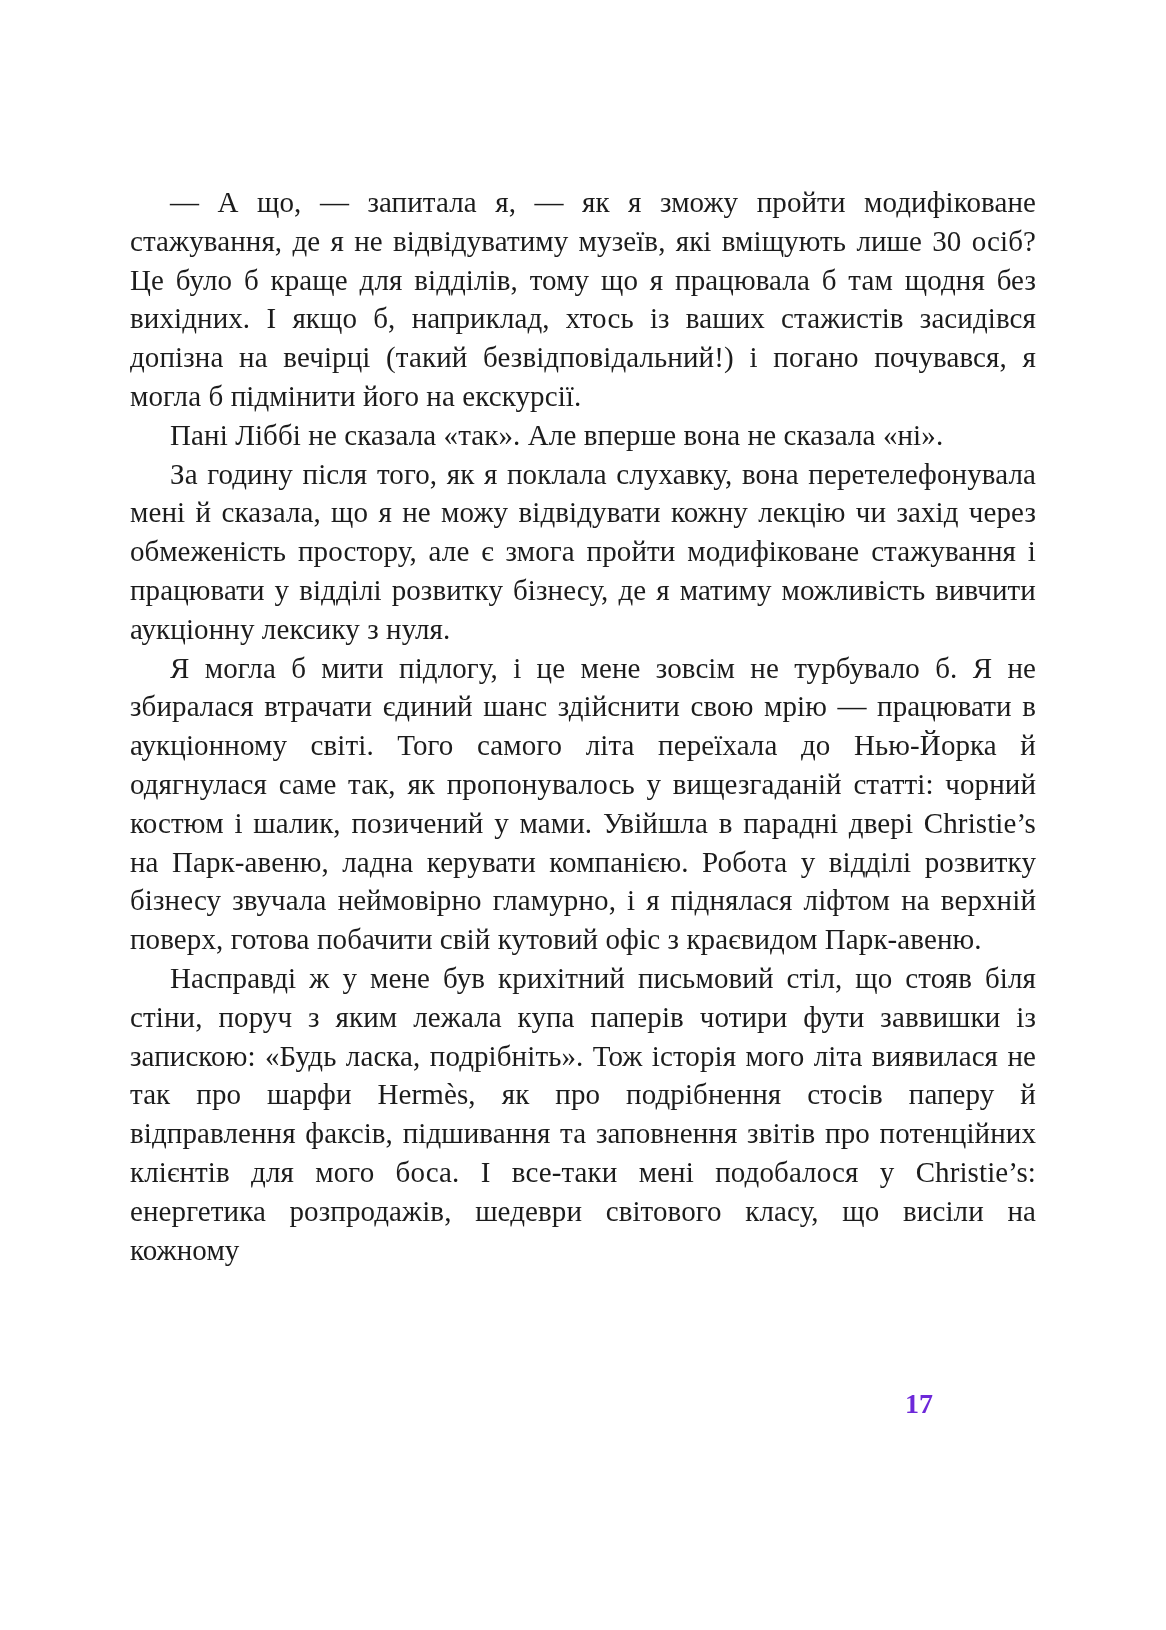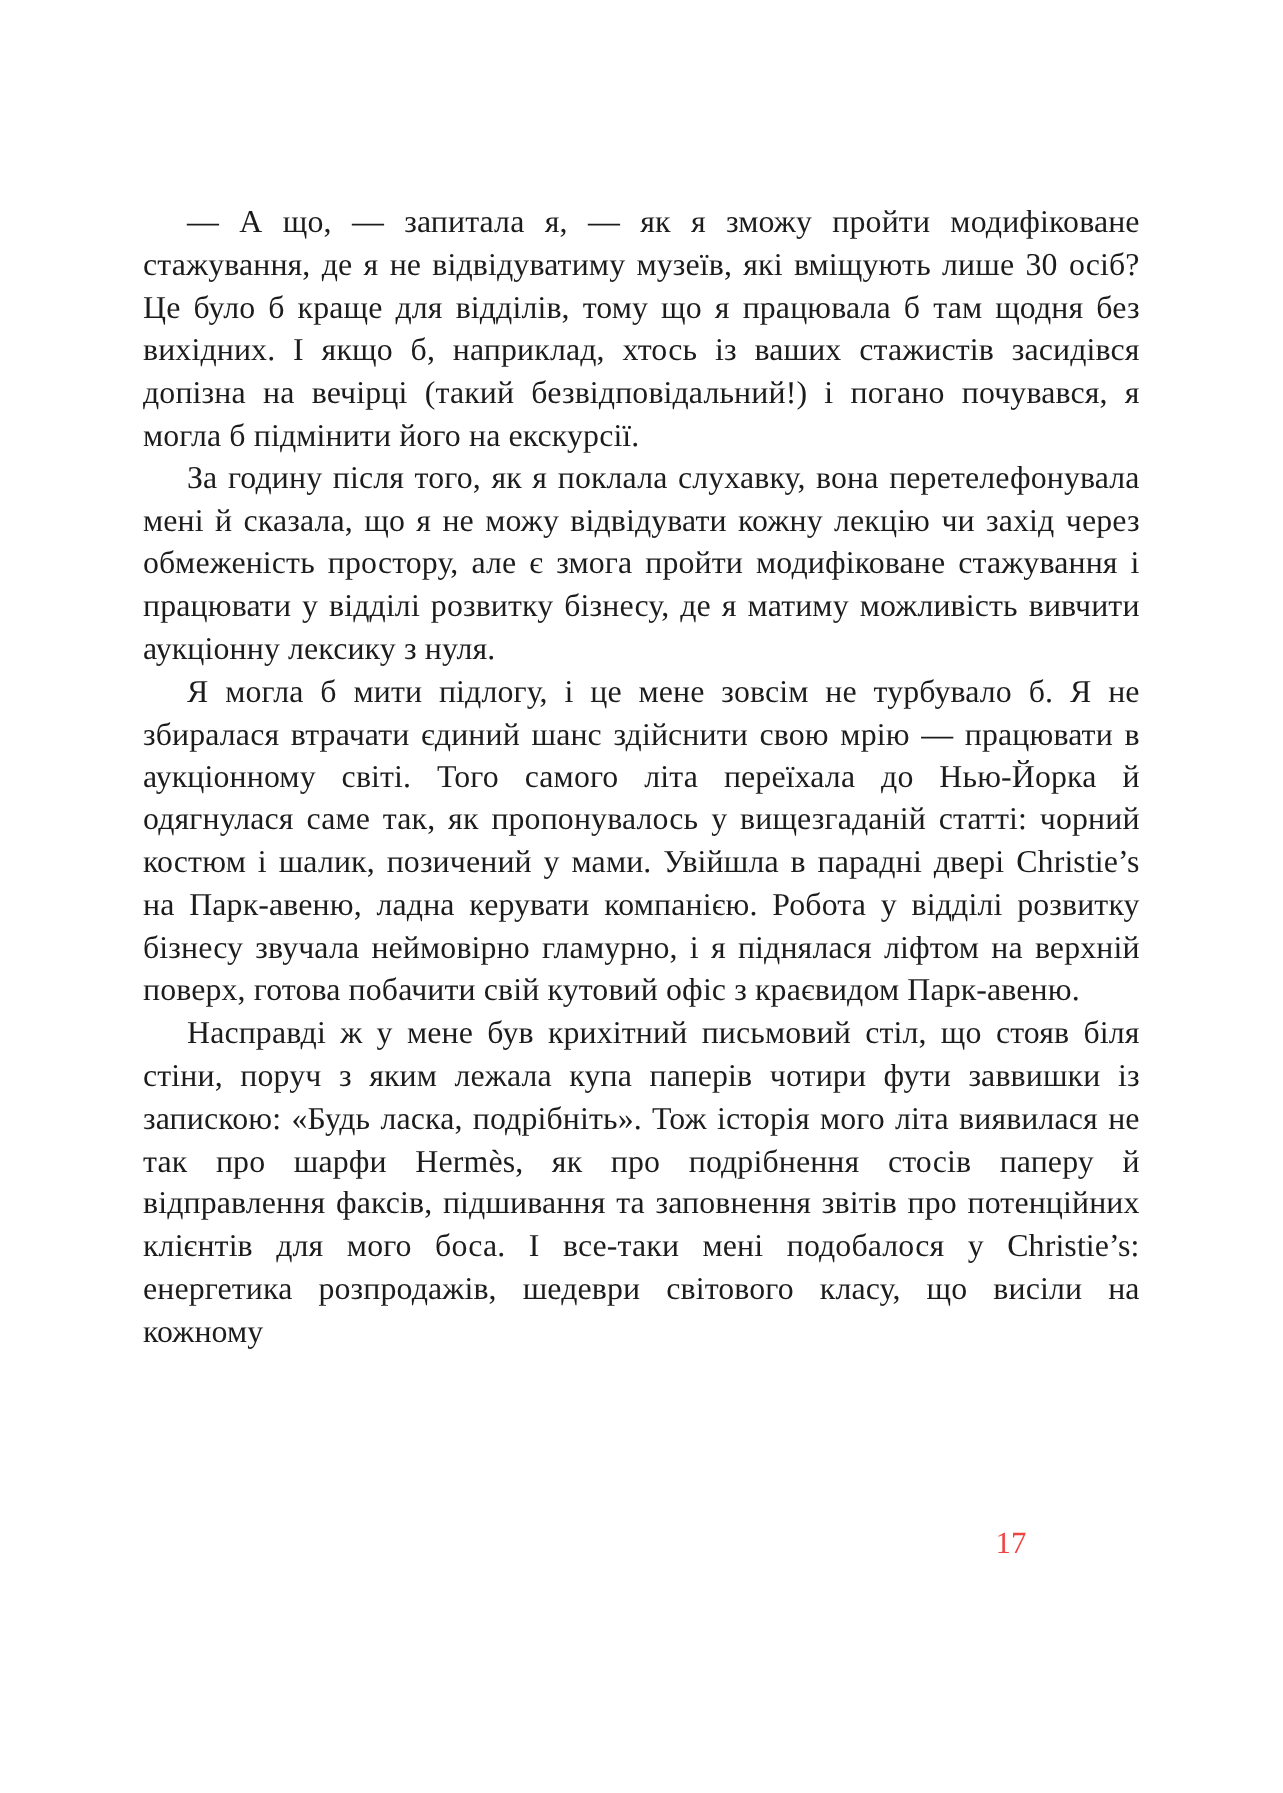--- a/index.html
+++ b/index.html
@@ -36,33 +36,34 @@
     padding: 0;
     text-indent: 40px;
   }
   .it {
   }
   .page-number {
     position: absolute;
     left: 905px;
     top: 1388px;
     font-size: 28px;
-    font-weight: normal;
-    color: #ef4444;
+    font-weight: bold;
+    color: #6d28d9;
   }
 </style>
 </head>
 <body>
 
 <div class="book-page">
 
   <div class="text-block">
 
     <p><span>— А що, — запитала я, — як я зможу пройти модифіковане стажування, де я не відвідуватиму музеїв, які вміщують лише 30 осіб? Це було б краще для відділів, тому що я працювала б там щодня без вихідних. І якщо б, наприклад, хтось із ваших стажистів засидівся допізна на вечірці (такий безвідповідальний!) і погано почувався, я могла б підмінити його на екскурсії.</span></p>
 
+    <p><span>Пані Ліббі не сказала «так». Але вперше вона не сказала «ні».</span></p>
 
     <p><span>За годину після того, як я поклала слухавку, вона перетелефонувала мені й сказала, що я не можу відвідувати кожну лекцію чи захід через обмеженість простору, але є змога пройти модифіковане стажування і працювати у відділі розвитку бізнесу, де я матиму можливість вивчити аукціонну лексику з нуля.</span></p>
 
     <p><span>Я могла б мити підлогу, і це мене зовсім не турбувало б. Я не збиралася втрачати єдиний шанс здійснити свою мрію — працювати в аукціонному світі. Того самого літа переїхала до Нью-Йорка й одягнулася саме так, як пропонувалось у вищезгаданій статті: чорний костюм і шалик, позичений у мами. Увійшла в парадні двері </span><span class="it">Christie’s</span><span> на Парк-авеню, ладна керувати компанією. Робота у відділі розвитку бізнесу звучала неймовірно гламурно, і я піднялася ліфтом на верхній поверх, готова побачити свій кутовий офіс з краєвидом Парк-авеню.</span></p>
 
     <p><span>Насправді ж у мене був крихітний письмовий стіл, що стояв біля стіни, поруч з яким лежала купа паперів чотири фути заввишки із запискою: «Будь ласка, подрібніть». Тож історія мого літа виявилася не так про шарфи </span><span class="it">Hermès</span><span>, як про подрібнення стосів паперу й відправлення факсів, підшивання та заповнення звітів про потенційних клієнтів для мого боса. І все-таки мені подобалося у </span><span class="it">Christie’s</span><span>: енергетика розпродажів, шедеври світового класу, що висіли на кожному</span></p>
 
   </div>
 
   <div class="page-number">17</div>

